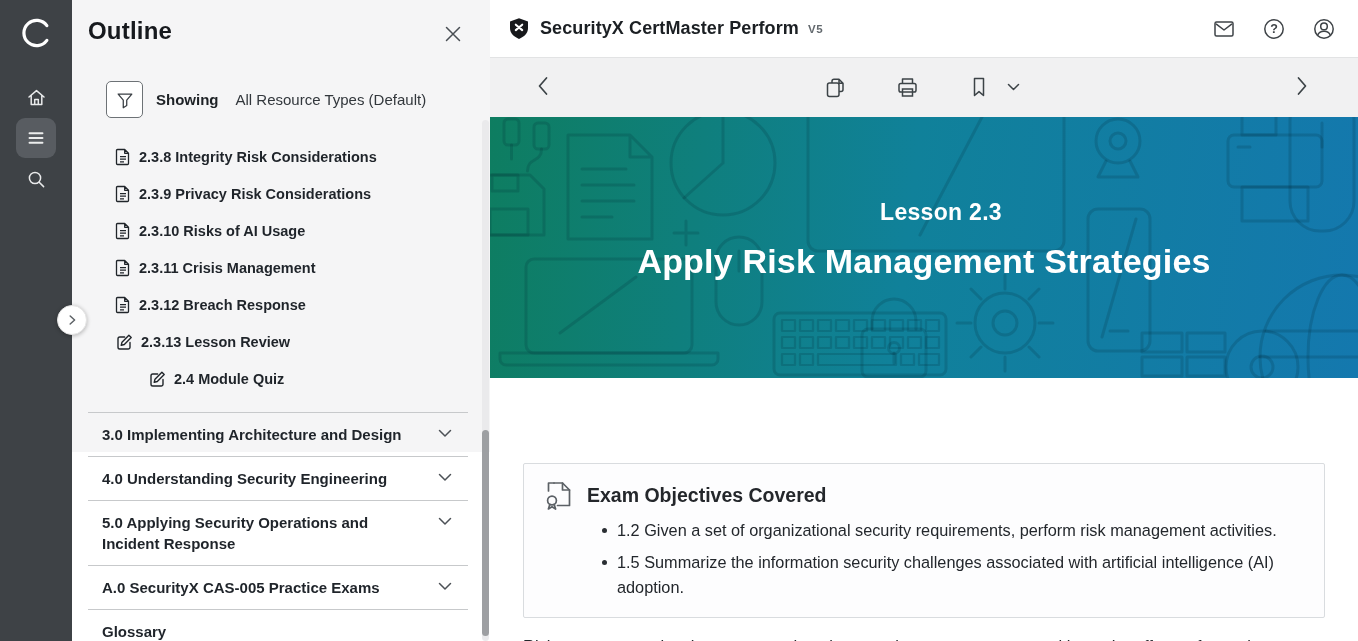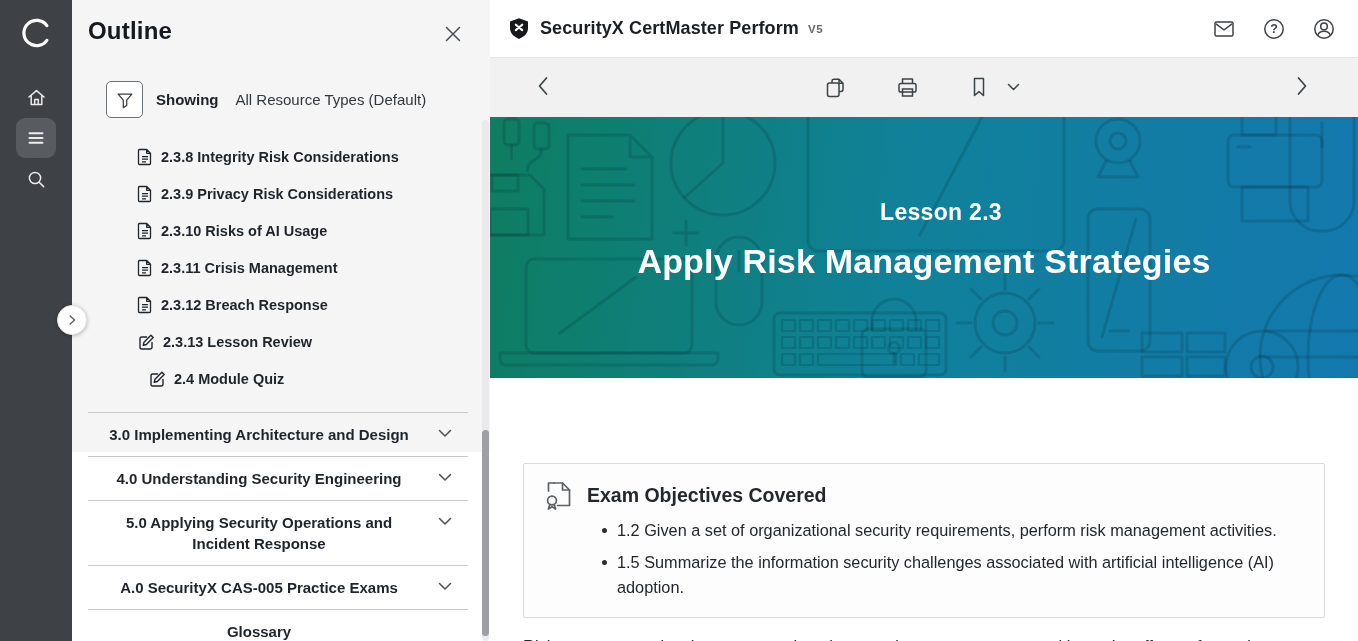--- a/index.html
+++ b/index.html
@@ -22,27 +22,27 @@
   
   .outline { position:absolute; left:72px; top:0; width:418px; height:452px; background:#f5f5f6; z-index:4; }
   .outline-title { position:absolute; left:16px; top:17px; font-size:24px; font-weight:700; color:#16191d; letter-spacing:.2px; }
   .outline-close { position:absolute; right:25px; top:23px; width:22px; height:22px; background:transparent; border:none; cursor:pointer; }
   .filter-row { position:absolute; left:34px; top:81px; display:flex; align-items:center; }
   .filter-btn { width:37px; height:37px; background:#fff; border:1px solid #6d7276; border-radius:5px;
     display:flex; align-items:center; justify-content:center; cursor:pointer; }
   .showing { margin-left:13px; font-size:15px; font-weight:700; color:#1d2125; }
   .filter-value { margin-left:17px; font-size:15px; color:#32373c; }
   .lesson-list { position:absolute; left:0; top:138px; width:418px; }
-  .lesson-item { display:flex; align-items:center; height:37px; padding-left:65px; cursor:pointer;
+  .lesson-item { display:flex; align-items:center; height:37px; padding-left:43px; cursor:pointer;
     font-size:14.5px; font-weight:600; color:#1f242a; }
   .lesson-item.quiz { padding-left:76px; }
   .lesson-item .li-ic { margin-right:8px; display:flex; }
   .sections { position:absolute; left:16px; top:412px; width:380px; }
   .section-row { position:relative; border-top:1px solid #c7c9cb; padding:11px 52px 11px 14px;
-    font-size:15px; font-weight:600; color:#1f242a; line-height:1.4; cursor:pointer;text-align:center; }
+    font-size:15px; font-weight:600; color:#1f242a; line-height:1.4; cursor:pointer; }
   .section-row .chev { position:absolute; right:16px; top:16px; }
   .panel-scrollbar { position:absolute; right:1px; top:120px; width:7px; height:521px; background:#eaeaec; border-radius:4px; }
   .panel-scroll-thumb { position:absolute; left:0; top:310px; width:7px; height:206px; background:#9d9fa2; border-radius:4px; cursor:pointer; }
 
   
   .main { position:absolute; left:490px; top:0; width:868px; height:641px; background:#fff; }
   .topbar { position:relative; height:58px; background:#fff; border-bottom:1px solid #e2e3e4;
     display:flex; }
   .brand { display:flex; align-items:center; margin-left:18px; }
   .brand-title { margin-left:10px; font-size:18px; font-weight:700; color:#1b1f23; letter-spacing:.1px; }

